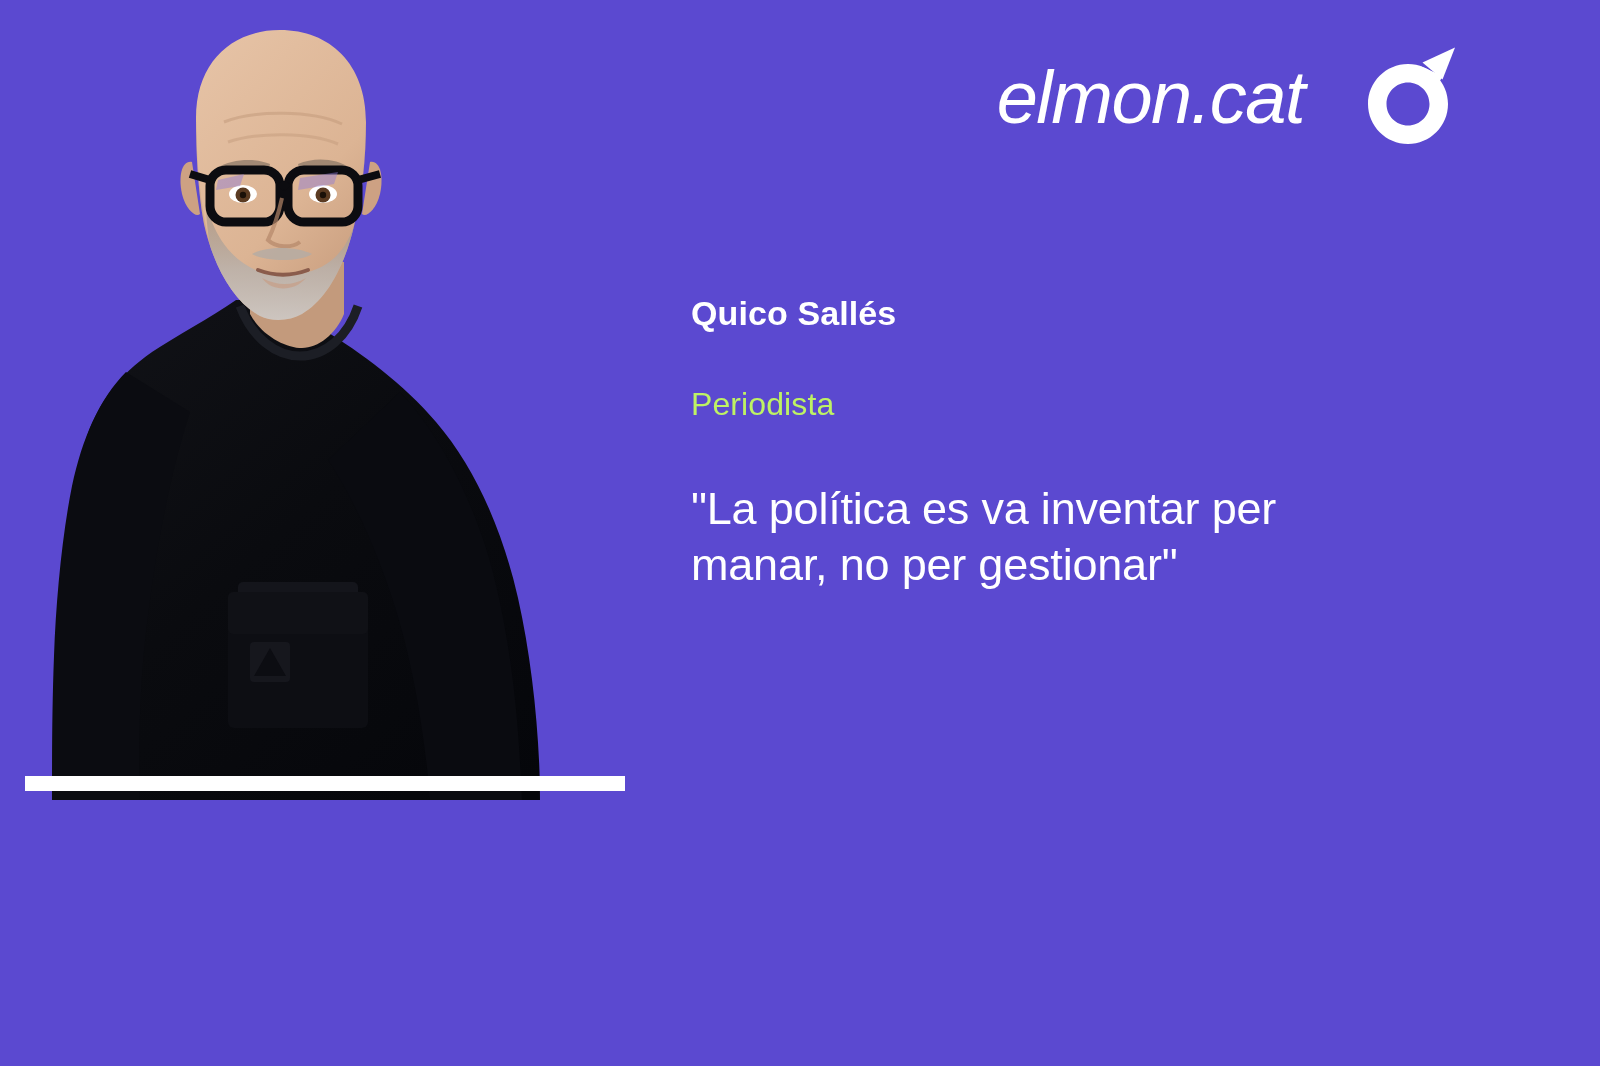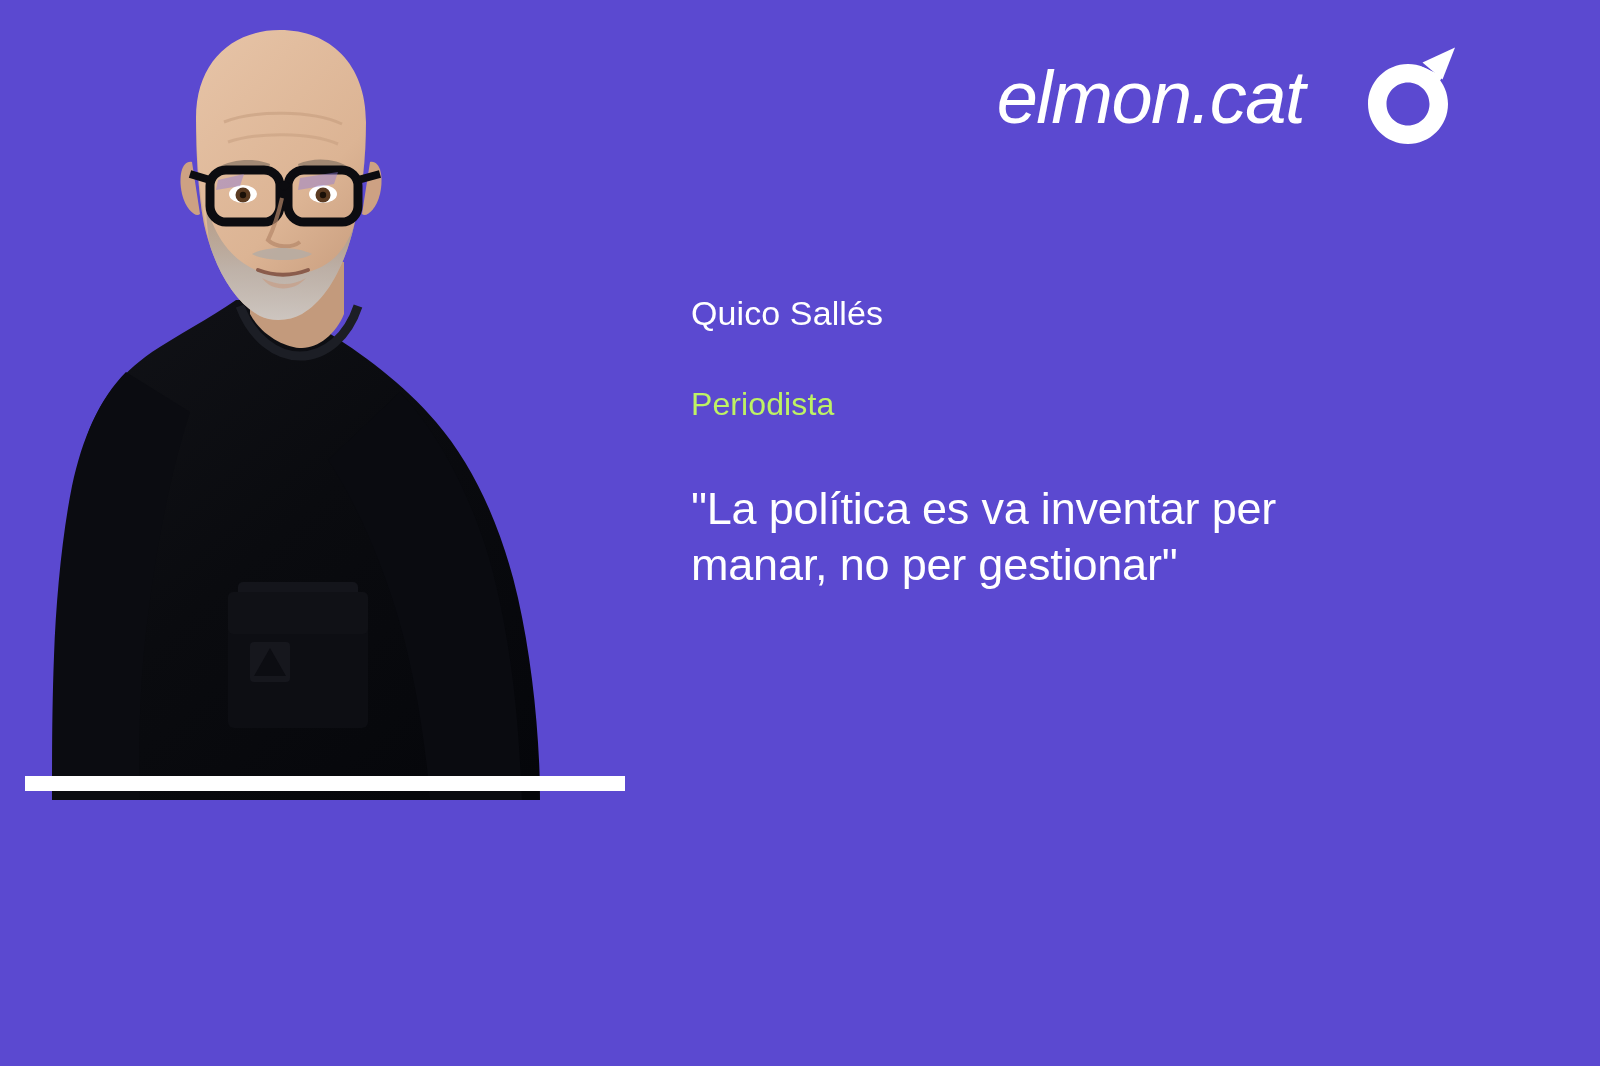--- a/index.html
+++ b/index.html
@@ -79,21 +79,21 @@
 
   
   #text-col {
     position: absolute;
     left: 691px;
     top: 294px;
     width: 720px;
   }
   #person-name {
     font-size: 34px;
-    font-weight: normal;
+    font-weight: bold;
     line-height: 1.12;
     color: #ffffff;
     letter-spacing: 0.1px;
     margin: 0;
   }
   #person-role {
     margin: 55px 0 0 0;
     font-size: 32px;
     font-weight: normal;
     line-height: 1.12;

